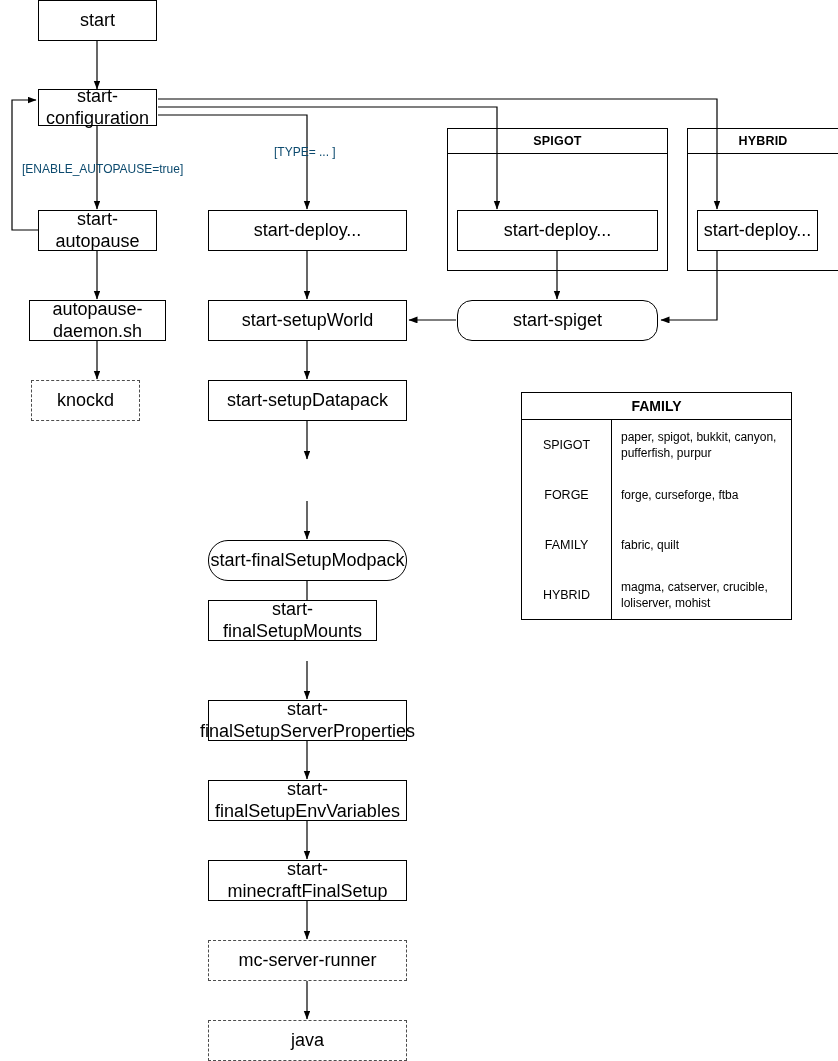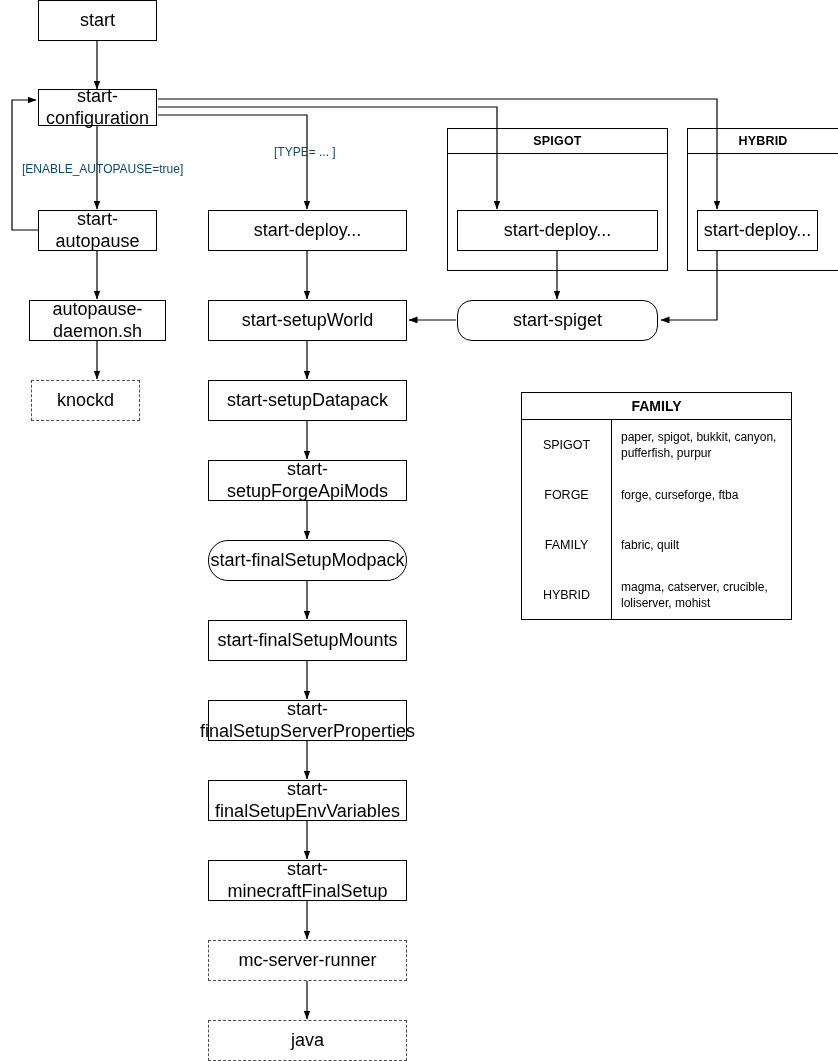--- a/index.html
+++ b/index.html
@@ -180,25 +180,24 @@
   <div class="node" style="left:457px; top:210px; width:201px; height:41px;">start-deploy...</div>
 
   <div class="node" style="left:697px; top:210px; width:121px; height:41px;">start-deploy...</div>
 
   <div class="node" style="left:457px; top:300px; width:201px; height:41px;border-radius:15px;">start-spiget</div>
 
   <div class="node" style="left:208px; top:300px; width:199px; height:41px;">start-setupWorld</div>
 
   <div class="node" style="left:208px; top:380px; width:199px; height:41px;">start-setupDatapack</div>
 
-  <div class="node" style="left:208px; top:460px; width:199px; height:41px;">start-setupForgeApiMods</div>
 
   <div class="node" style="left:208px; top:540px; width:199px; height:41px;border-radius:20px;">start-finalSetupModpack</div>
 
-  <div class="node" style="left:208px; top:620px; width:199px; height:41px;">start-finalSetupMounts</div>
+  <div class="node" style="left:208px; top:600px; width:169px; height:41px;">start-finalSetupMounts</div>
 
   <div class="node" style="left:208px; top:700px; width:199px; height:41px;">start-finalSetupServerProperties</div>
 
   <div class="node" style="left:208px; top:780px; width:199px; height:41px;">start-finalSetupEnvVariables</div>
 
   <div class="node" style="left:208px; top:860px; width:199px; height:41px;">start-minecraftFinalSetup</div>
 
   <div class="node dashed" style="left:208px; top:940px; width:199px; height:41px;">mc-server-runner</div>
 
   <div class="node dashed" style="left:208px; top:1020px; width:199px; height:41px;">java</div>

